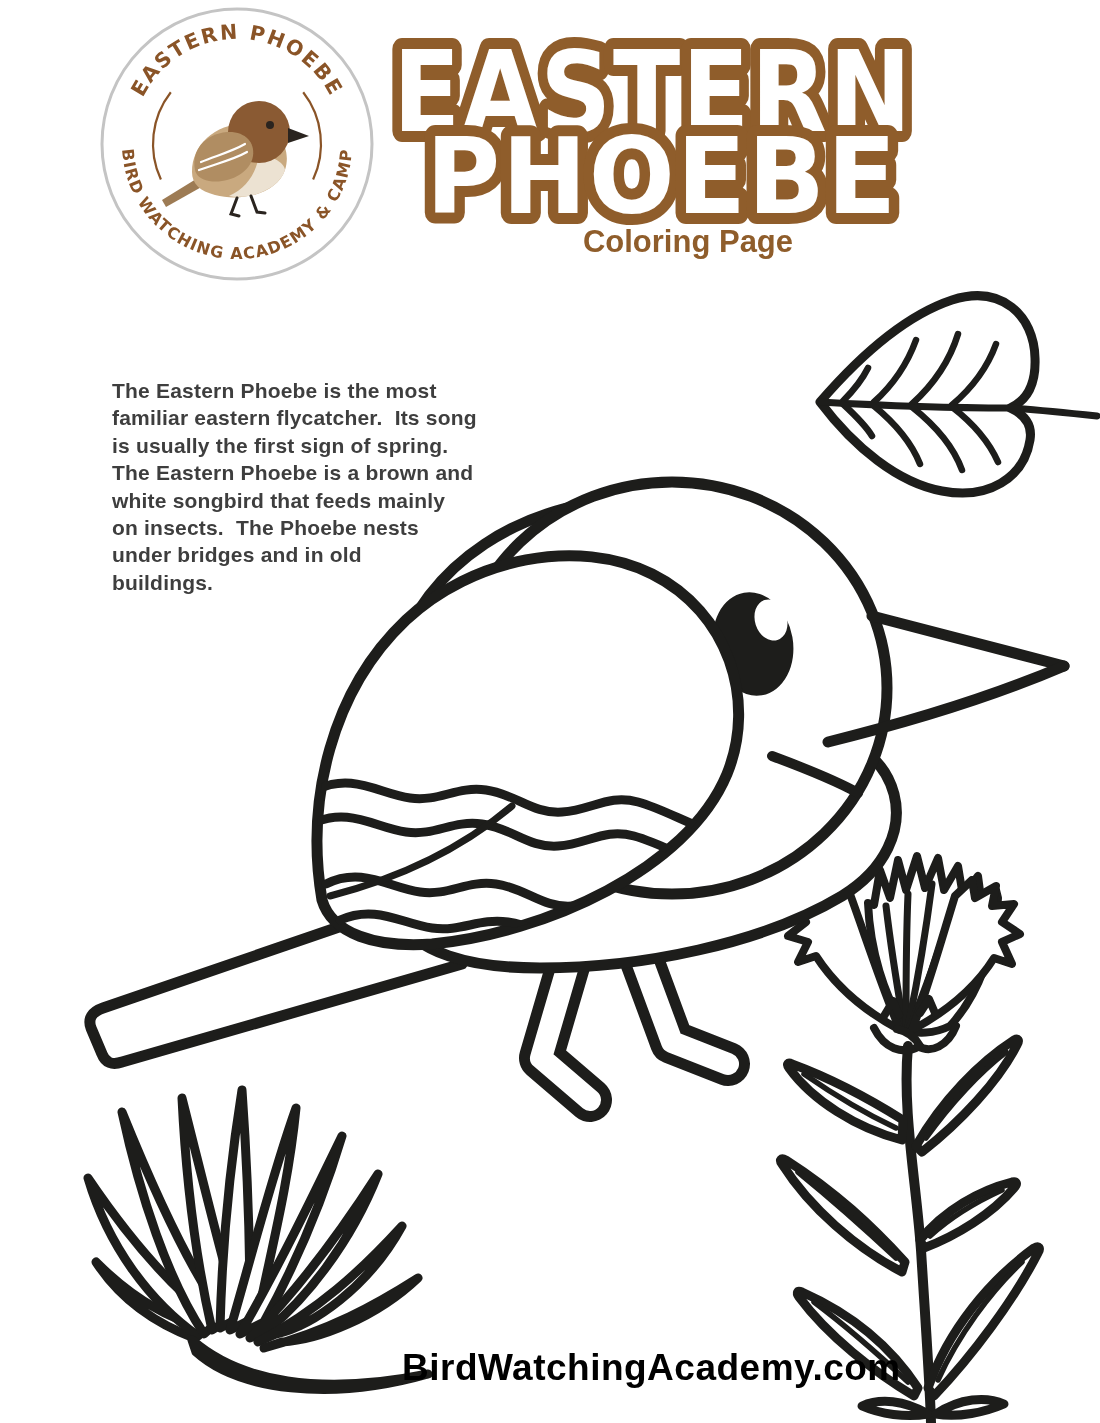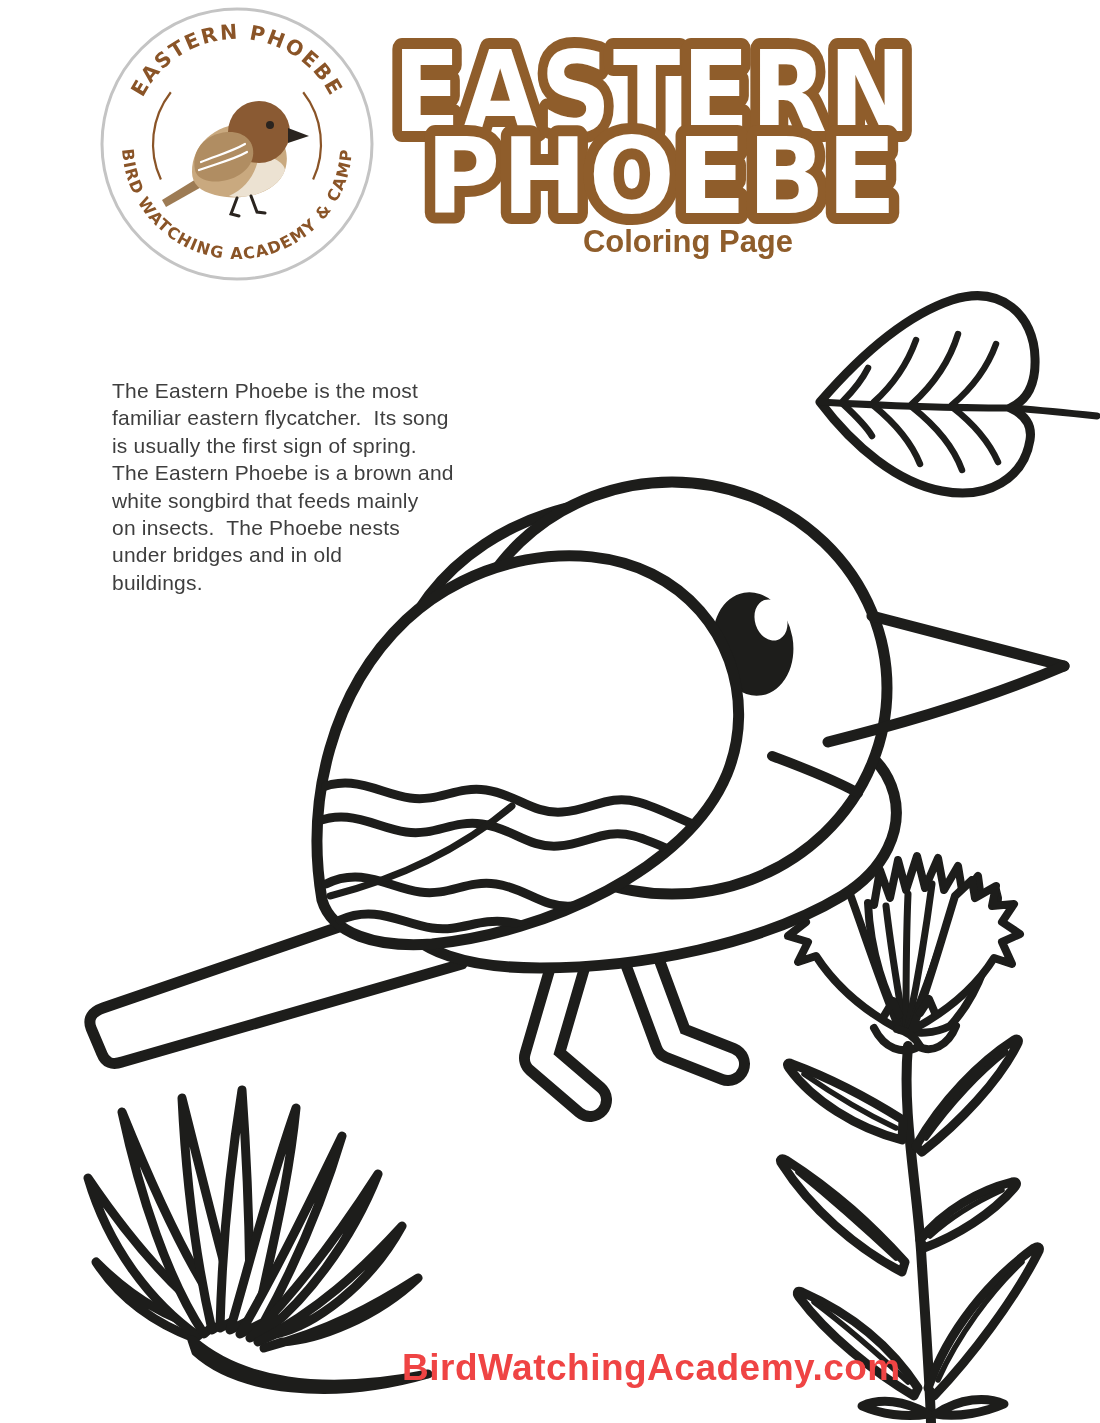--- a/index.html
+++ b/index.html
@@ -20,25 +20,25 @@
     font-family:"DejaVu Sans",sans-serif;font-weight:700;
     fill:#ffffff;stroke:#8f5d2b;stroke-linejoin:round;stroke-linecap:round;
   }
   .bubble-1{font-size:112px;stroke-width:22px;letter-spacing:2px;}
   .bubble-2{font-size:106px;stroke-width:22px;letter-spacing:2px;}
   .subtitle{font-family:"Liberation Sans",sans-serif;font-weight:700;font-size:31px;fill:#8f5d2b;}
   
   .description{
     left:112px;top:377px;width:420px;
     font-size:21px;line-height:27.4px;color:#3e3e3e;
-    white-space:pre-wrap;letter-spacing:0.2px;
+    white-space:pre-wrap;letter-spacing:0.2px;font-weight:bold;
   }
   
   .footer{
-    left:402px;top:1347px;font-size:37px;font-weight:700;color:#ef4444;
+    left:402px;top:1347px;font-size:37px;font-weight:700;color:#000000;
     letter-spacing:0.5px;font-family:"Liberation Sans",sans-serif;
   }
   
   #art-svg{left:0;top:0;width:1100px;height:1423px;}
 </style>
 </head>
 <body>
 
 <div class="page">
 

